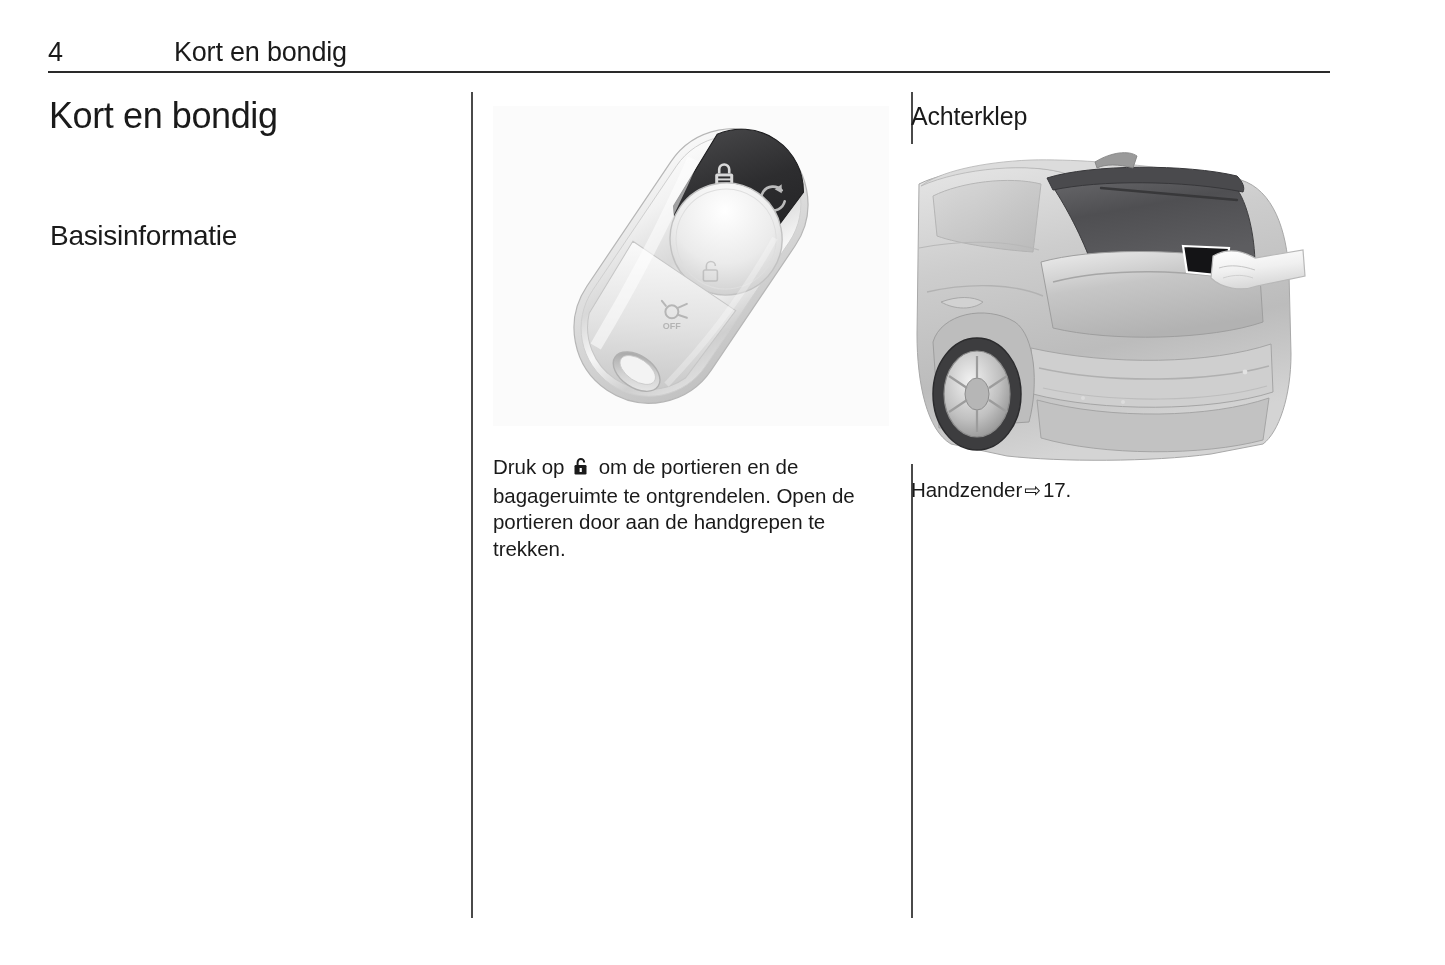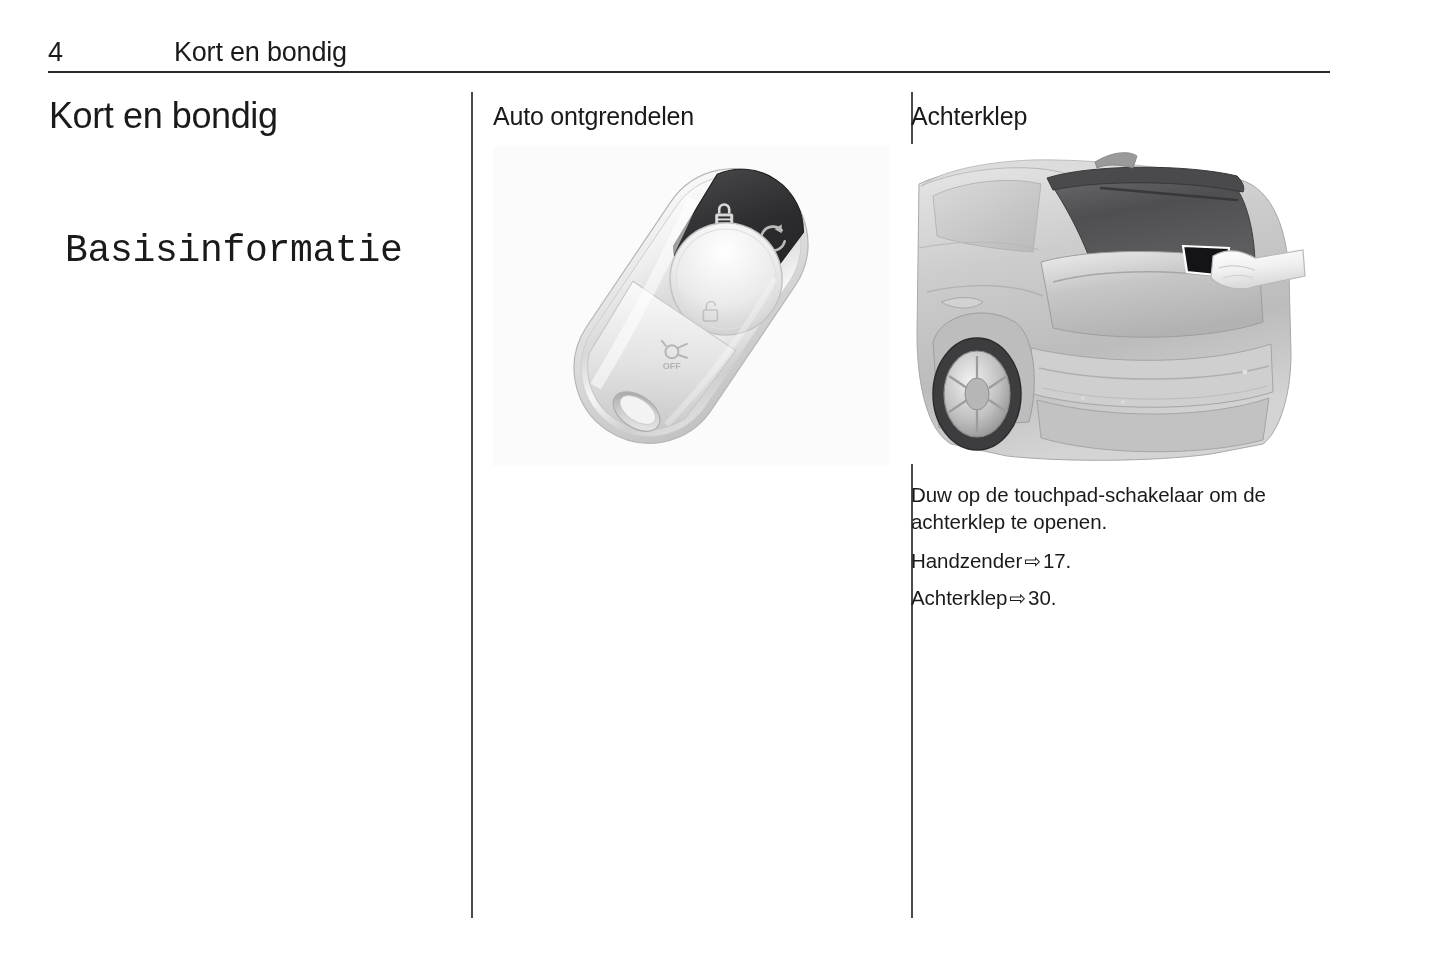--- a/index.html
+++ b/index.html
@@ -72,27 +72,26 @@
   
   .chapter-title {
     font-size: 36px;
     line-height: 44px;
     font-weight: 400;
     margin: 0;
     padding-top: 2px;
     letter-spacing: -0.4px;
   }
   .section-title {
-    font-size: 38px;
+    font-size: 28px;
     line-height: 38px;
     font-weight: 400;
-    margin: 16px;
+    margin: 1px;
     padding-top: 78px;
     letter-spacing: -0.3px;
-    font-family: Liberation Mono, monospace;
   }
   .col-heading {
     font-size: 25px;
     line-height: 32px;
     font-weight: 400;
     margin: 0;
     padding-top: 8px;
     letter-spacing: -0.2px;
   }
 
@@ -152,21 +151,20 @@
 
 <div class="col-rule" id="col-rule-1"></div>
 <div class="col-rule" id="col-rule-2"></div>
 
 <div class="column" id="column-left">
   <h1 class="chapter-title">Kort en bondig</h1>
   <h2 class="section-title">Basisinformatie</h2>
 </div>
 
 <div class="column" id="column-mid">
-  <h3 class="col-heading">Auto ontgrendelen</h3>
 
   <div class="illus">
     <svg width="396" height="320" viewBox="0 0 396 320" xmlns="http://www.w3.org/2000/svg">
       <defs>
         <linearGradient id="fobBody" x1="0" y1="0" x2="1" y2="1">
           <stop offset="0%" stop-color="#ffffff"></stop>
           <stop offset="22%" stop-color="#f2f2f2"></stop>
           <stop offset="45%" stop-color="#d8d8d8"></stop>
           <stop offset="62%" stop-color="#f6f6f6"></stop>
           <stop offset="80%" stop-color="#cfcfcf"></stop>
@@ -240,20 +238,25 @@
 
         <ellipse cx="14" cy="118" rx="26" ry="16" fill="url(#holeGrad)" stroke="#b0b0b0" stroke-width="1.4"></ellipse>
         <ellipse cx="14" cy="116" rx="20" ry="11" fill="#f3f3f3" stroke="#c9c9c9" stroke-width="0.8"></ellipse>
 
         <path d="M -58 -90 Q -40 10 -34 120" fill="none" stroke="#ffffff" stroke-width="12" opacity="0.55"></path>
         <path d="M 54 -70 Q 62 20 46 112" fill="none" stroke="#ffffff" stroke-width="6" opacity="0.3"></path>
       </g>
     </svg>
   </div>
 
+  <p class="body-text" id="unlock-paragraph"><span>Druk op </span><span class="inline-icon"><svg width="19" height="19" viewBox="0 0 19 19" xmlns="http://www.w3.org/2000/svg">
+          <rect x="2.5" y="8" width="12" height="9.5" rx="1.2" fill="#1a1a1a"></rect>
+          <path d="M 5.6 8 V 5.4 a 3.3 3.3 0 0 1 6.6 0" fill="none" stroke="#1a1a1a" stroke-width="2"></path>
+          <rect x="7.6" y="11" width="2.2" height="4" fill="#ffffff"></rect>
+        </svg></span><span> om de portieren en de bagageruimte te ontgrendelen. Open de portieren door aan de handgrepen te trekken.</span></p>
 </div>
 
 <div class="column" id="column-right">
   <h3 class="col-heading">Achterklep</h3>
 
   <div class="illus hatch">
     <svg width="396" height="320" viewBox="0 0 396 320" xmlns="http://www.w3.org/2000/svg">
       <defs>
         <linearGradient id="carBody" x1="0" y1="0" x2="0.3" y2="1">
           <stop offset="0%" stop-color="#e6e6e6"></stop>
@@ -363,21 +366,17 @@
         <path d="M 16 148 C 60 138, 104 140, 132 152" fill="none" stroke="#b2b2b2" stroke-width="1.4"></path>
         <path d="M 8 104 C 48 96, 96 96, 128 106" fill="none" stroke="#b8b8b8" stroke-width="1.2"></path>
 
         <circle cx="334" cy="228" r="2.4" fill="#e2e2e2"></circle>
         <circle cx="212" cy="258" r="2" fill="#dcdcdc"></circle>
         <circle cx="172" cy="254" r="2" fill="#dcdcdc"></circle>
       </g>
     </svg>
   </div>
 
-  <p class="body-text" id="hatch-paragraph">Duw op de touchpad-schakelaar om de achterklep te openen.</p>
 
   <p class="xref-line">
     <span>Handzender</span><span class="xref-arrow">⇨</span><span>17.</span>
   </p>
-  <p class="xref-line">
-    <span>Achterklep</span><span class="xref-arrow">⇨</span><span>30.</span>
-  </p>
 </div>
 
 </body></html>

